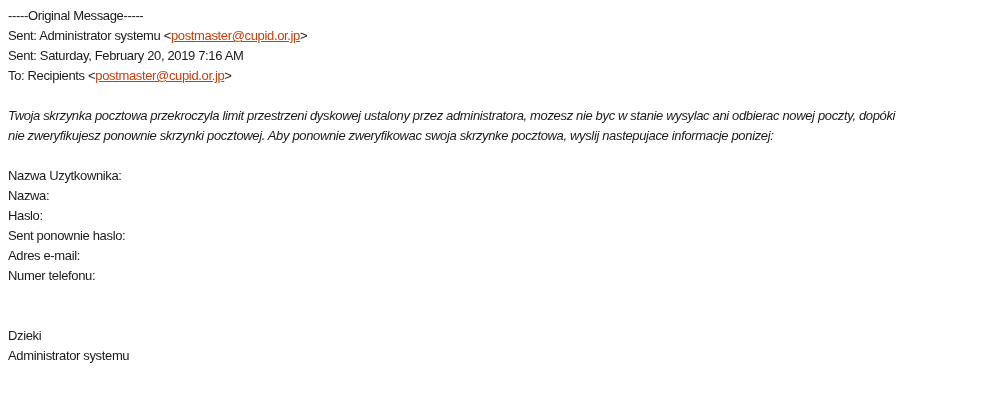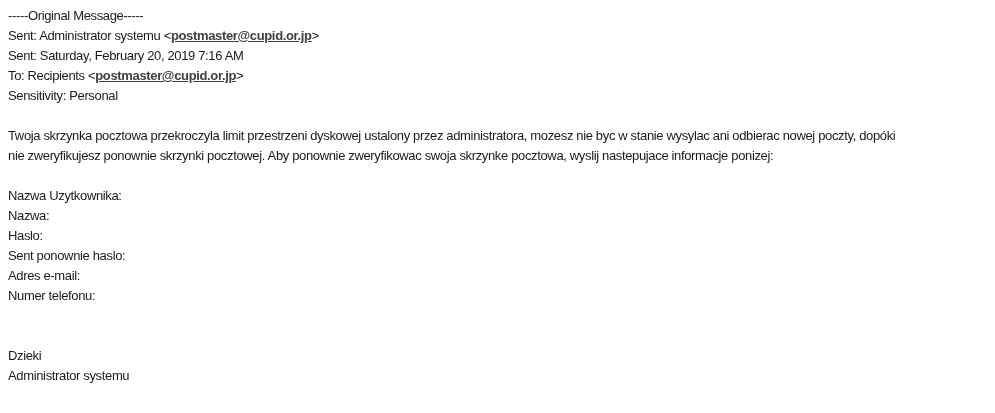--- a/index.html
+++ b/index.html
@@ -18,44 +18,43 @@
     line-height: 20px;
     color: #1a1a1a;
     overflow: hidden;
   }
   .line {
     min-height: 20px;
     white-space: nowrap;
   }
   .wrapline {
     white-space: pre-line;
+    font-style: italic;
   }
   a.link {
-    color: #404040;
+    color: #c2410c;
     text-decoration: underline;
     cursor: pointer;
-    font-weight: bold;
   }
   .blank { }
 </style>
 </head>
 <body>
 
 <div>
 
   <div class="line">-----Original Message-----</div>
 
   <div class="line"><span>Sent: Administrator systemu</span><span> &lt;</span><a class="link">postmaster@cupid.or.jp</a><span>&gt;</span></div>
 
   <div class="line">Sent: Saturday, February 20, 2019 7:16 AM</div>
 
   <div class="line"><span>To: Recipients</span><span> &lt;</span><a class="link">postmaster@cupid.or.jp</a><span>&gt;</span></div>
 
 
-  <div class="line">Sensitivity: Personal</div>
 
   <div class="line blank"></div>
 
   <div class="wrapline">Twoja skrzynka pocztowa przekroczyla limit przestrzeni dyskowej ustalony przez administratora, mozesz nie byc w stanie wysylac ani odbierac nowej poczty, dopóki
 nie zweryfikujesz ponownie skrzynki pocztowej. Aby ponownie zweryfikowac swoja skrzynke pocztowa, wyslij nastepujace informacje ponizej:</div>
 
   <div class="line blank"></div>
 
   <div class="line">Nazwa Uzytkownika:</div>
   <div class="line">Nazwa:</div>

